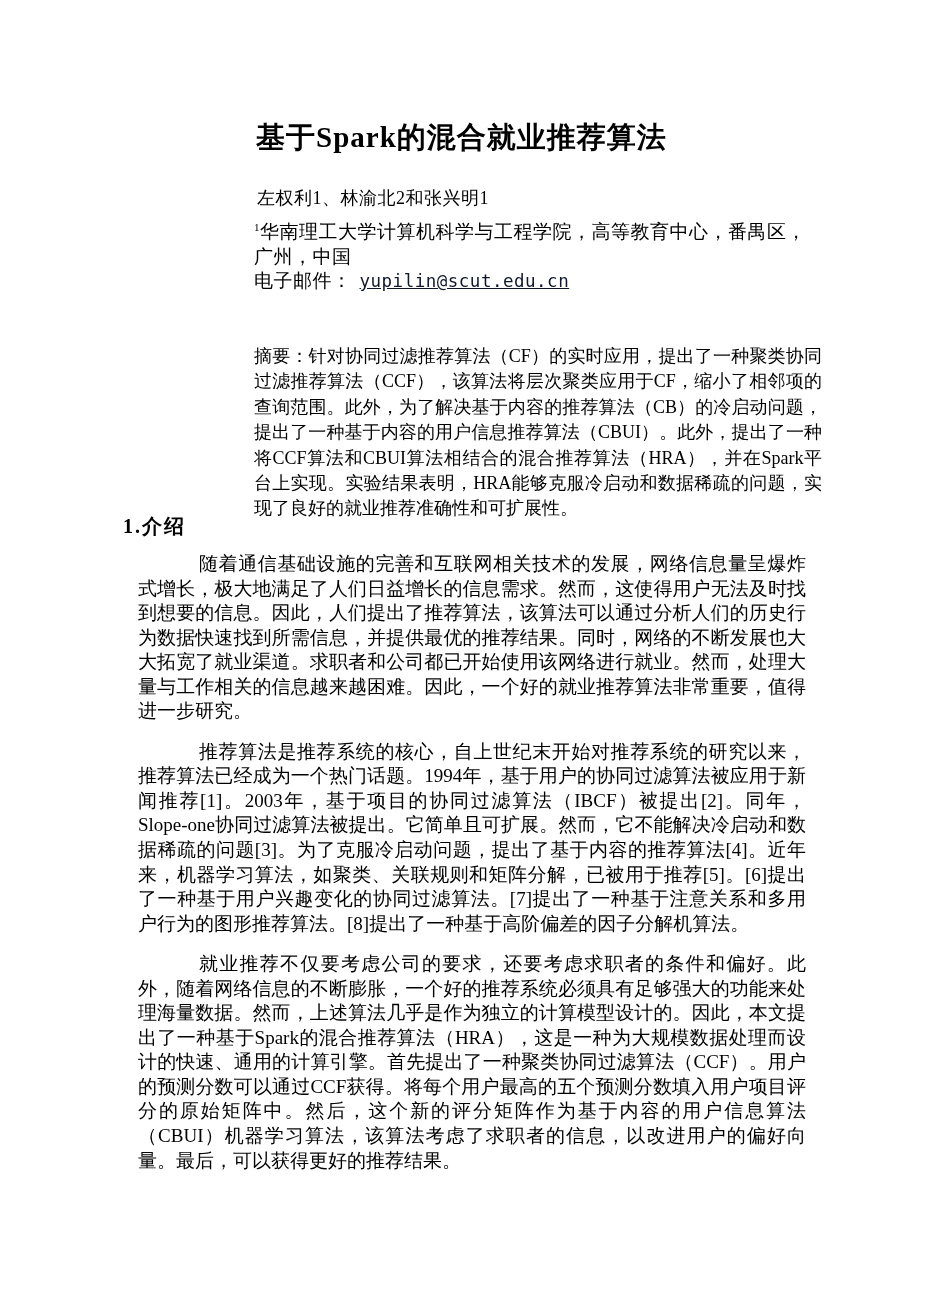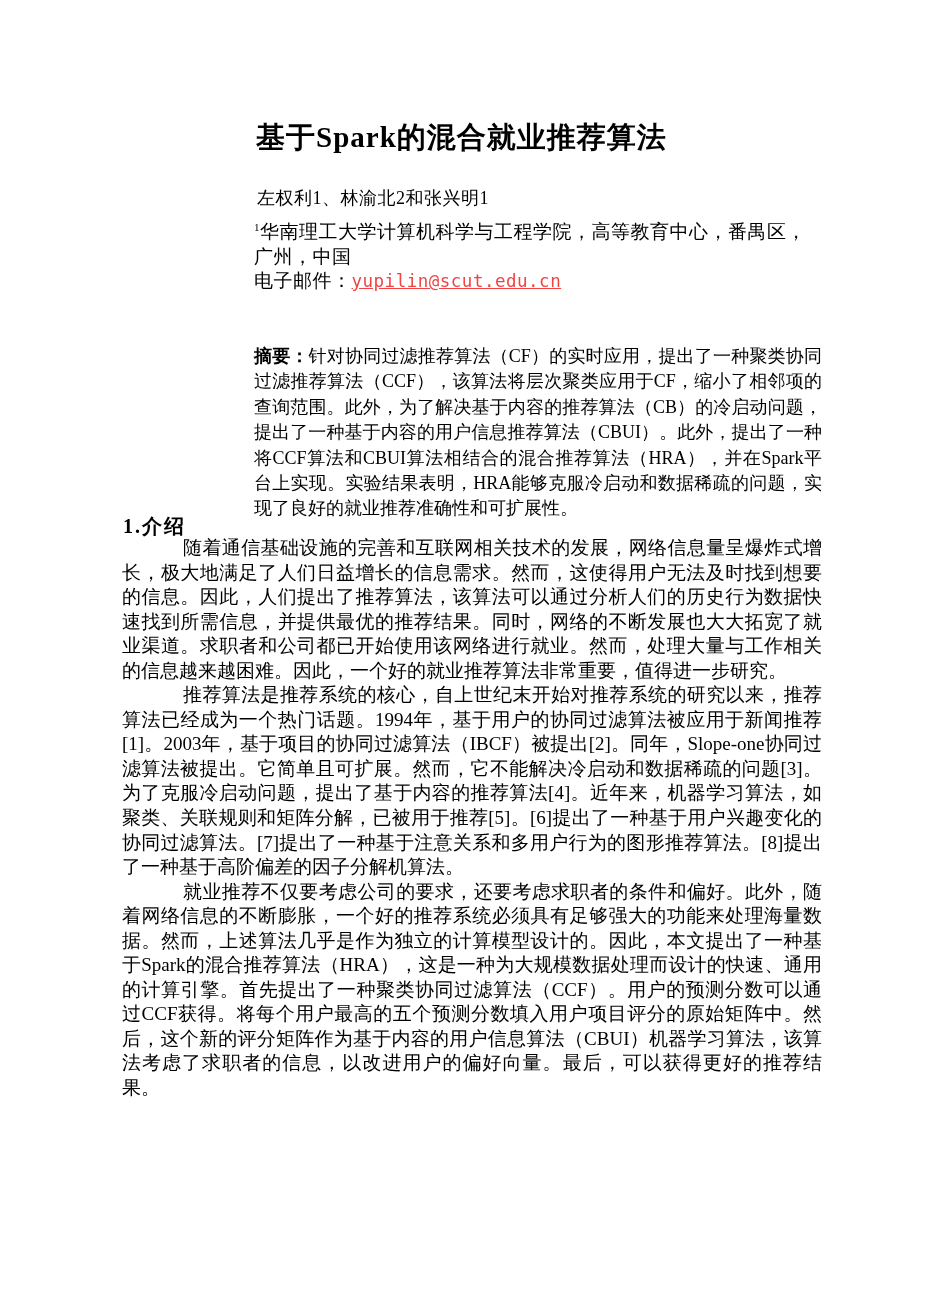--- a/index.html
+++ b/index.html
@@ -61,21 +61,21 @@
     position: absolute;
     left: 254px;
     top: 344px;
     width: 568px;
     font-size: 18px;
     line-height: 25.4px;
     text-align: justify;
     text-justify: inter-ideograph;
   }
   .abstract-label {
-    font-weight: bold;
+    font-weight: normal;
   }
   .section-heading {
     position: absolute;
     left: 123px;
     top: 513px;
     font-size: 20px;
     font-weight: bold;
     letter-spacing: 2px;
     white-space: nowrap;
   }
@@ -83,37 +83,37 @@
     position: absolute;
     left: 122px;
     top: 536px;
     width: 700px;
     font-size: 19px;
     line-height: 24.55px;
     text-align: justify;
     text-justify: inter-ideograph;
   }
   .body-block p {
-    margin: 0;
+    margin: 16px;
     padding: 0;
     text-indent: 61px;
   }
 </style>
 </head>
 <body>
 
 <div class="page" style="color: rgb(0, 0, 0); padding-left: 14px;">
 
   <div class="paper-title">基于Spark的混合就业推荐算法</div>
 
   <div class="authors-line">左权利1、林渝北2和张兴明1</div>
 
   <div class="affiliation-block">
     <div><sup>1</sup><span>华南理工大学计算机科学与工程学院，高等教育中心，番禺区，广州，中国</span></div>
-    <div class="email-line"><span>电子邮件：</span><a class="email-link" style="color: #ef4444;">yupilin@scut.edu.cn</a></div>
+    <div class="email-line"><span>电子邮件：</span><a class="email-link" style="color: #0f172a; margin-left: 8px;">yupilin@scut.edu.cn</a></div>
   </div>
 
   <div class="abstract-block"><span class="abstract-label">摘要：</span><span>针对协同过滤推荐算法（CF）的实时应用，提出了一种聚类协同过滤推荐算法（CCF），该算法将层次聚类应用于CF，缩小了相邻项的查询范围。此外，为了解决基于内容的推荐算法（CB）的冷启动问题，提出了一种基于内容的用户信息推荐算法（CBUI）。此外，提出了一种将CCF算法和CBUI算法相结合的混合推荐算法（HRA），并在Spark平台上实现。实验结果表明，HRA能够克服冷启动和数据稀疏的问题，实现了良好的就业推荐准确性和可扩展性。</span></div>
 
   <div class="section-heading">1.介绍</div>
 
   <div class="body-block">
     <p>随着通信基础设施的完善和互联网相关技术的发展，网络信息量呈爆炸式增长，极大地满足了人们日益增长的信息需求。然而，这使得用户无法及时找到想要的信息。因此，人们提出了推荐算法，该算法可以通过分析人们的历史行为数据快速找到所需信息，并提供最优的推荐结果。同时，网络的不断发展也大大拓宽了就业渠道。求职者和公司都已开始使用该网络进行就业。然而，处理大量与工作相关的信息越来越困难。因此，一个好的就业推荐算法非常重要，值得进一步研究。</p>
     <p>推荐算法是推荐系统的核心，自上世纪末开始对推荐系统的研究以来，推荐算法已经成为一个热门话题。1994年，基于用户的协同过滤算法被应用于新闻推荐[1]。2003年，基于项目的协同过滤算法（IBCF）被提出[2]。同年，Slope-one协同过滤算法被提出。它简单且可扩展。然而，它不能解决冷启动和数据稀疏的问题[3]。为了克服冷启动问题，提出了基于内容的推荐算法[4]。近年来，机器学习算法，如聚类、关联规则和矩阵分解，已被用于推荐[5]。[6]提出了一种基于用户兴趣变化的协同过滤算法。[7]提出了一种基于注意关系和多用户行为的图形推荐算法。[8]提出了一种基于高阶偏差的因子分解机算法。</p>
     <p>就业推荐不仅要考虑公司的要求，还要考虑求职者的条件和偏好。此外，随着网络信息的不断膨胀，一个好的推荐系统必须具有足够强大的功能来处理海量数据。然而，上述算法几乎是作为独立的计算模型设计的。因此，本文提出了一种基于Spark的混合推荐算法（HRA），这是一种为大规模数据处理而设计的快速、通用的计算引擎。首先提出了一种聚类协同过滤算法（CCF）。用户的预测分数可以通过CCF获得。将每个用户最高的五个预测分数填入用户项目评分的原始矩阵中。然后，这个新的评分矩阵作为基于内容的用户信息算法（CBUI）机器学习算法，该算法考虑了求职者的信息，以改进用户的偏好向量。最后，可以获得更好的推荐结果。</p>

